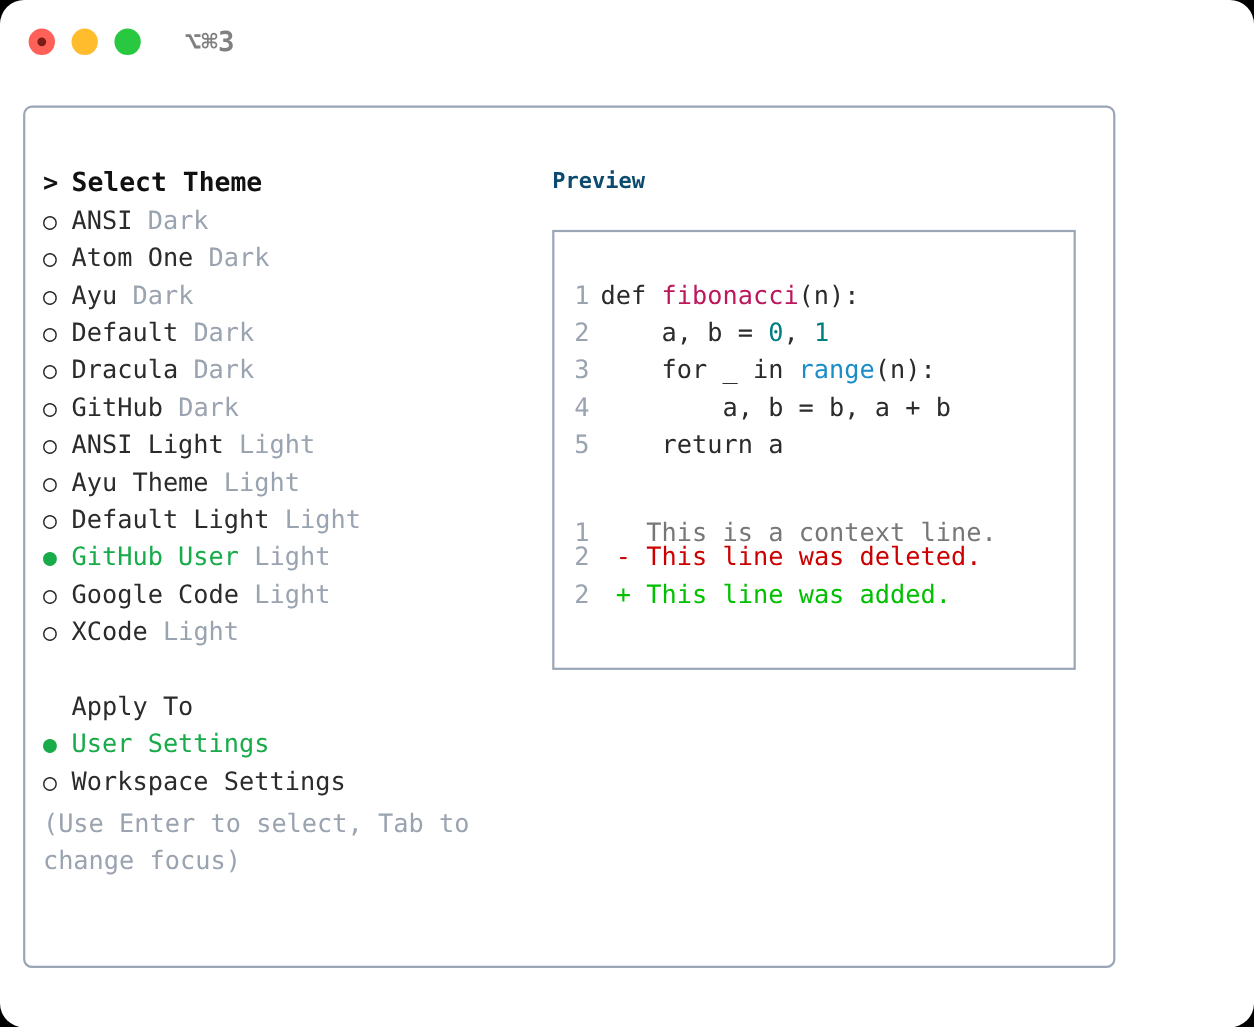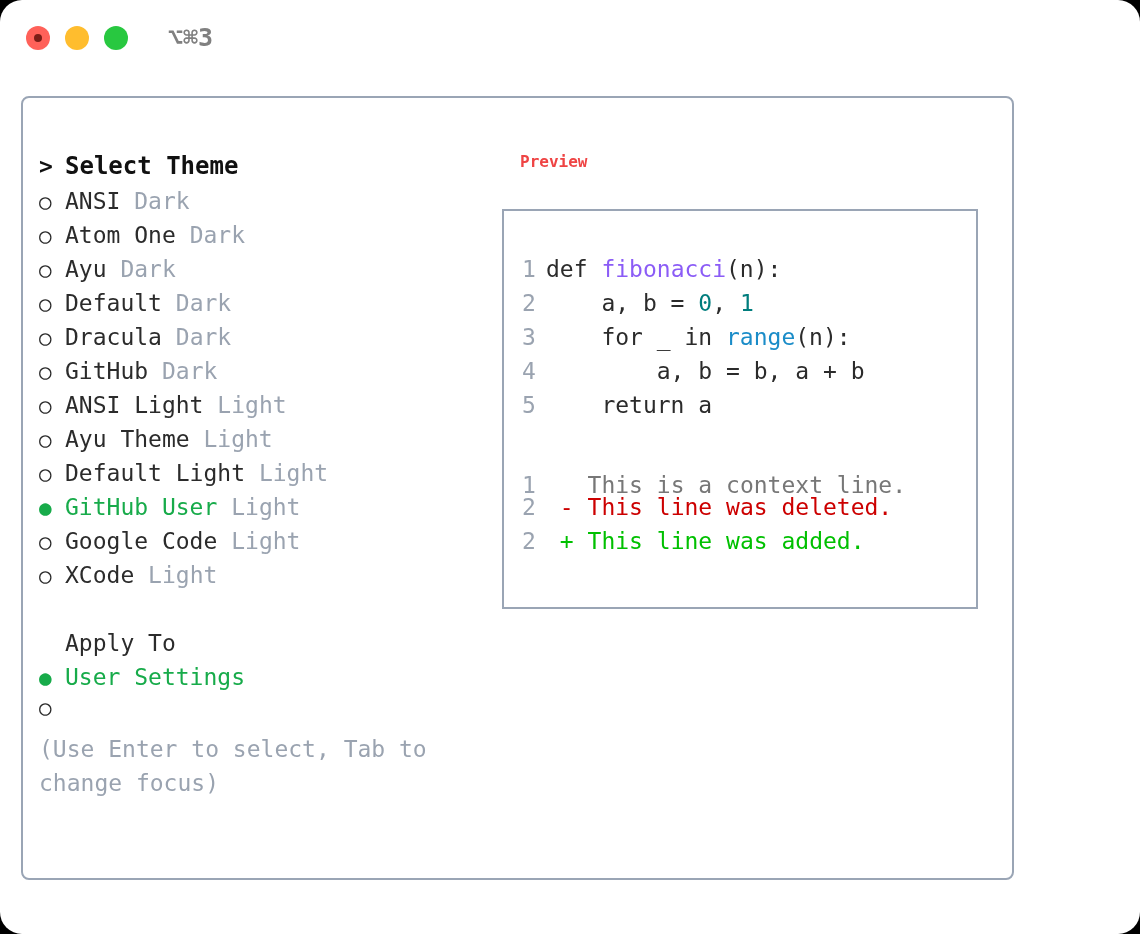--- a/index.html
+++ b/index.html
@@ -132,26 +132,25 @@
   }
 
   
   .right-col {
     position: absolute;
     left: 479px;
     top: 54px;
     width: 490px;
   }
   .preview-title {
-    font-size: 16px;
+    font-size: 20px;
     font-weight: bold;
-    color: #ef4444;
+    color: #0c4a6e;
     height: 36px;
     white-space: pre;
-    margin-left: 18px;
   }
   .preview-box {
     margin-top: 21px;
     width: 476px;
     height: 400px;
     border: 2px solid #9aa5b5;
     box-sizing: border-box;
     background: #ffffff;
     position: relative;
   }
@@ -168,21 +167,21 @@
     font-size: 23px;
     white-space: pre;
   }
   .lineno {
     flex: 0 0 24px;
     width: 24px;
     text-align: left;
     color: #9aa3b0;
   }
   .code-text { color: #2b2b2b; white-space: pre; }
-  .tok-fn   { color: #8b5cf6; }
+  .tok-fn   { color: #be185d; }
   .tok-num  { color: #007d7d; }
   .tok-call { color: #1a8cc8; }
   .spacer-line { height: 34px; }
   .diff-ctx { color: #777777; margin-top: 12px; }
   .diff-del { color: #cc0000; }
   .diff-add { color: #00c000; }
 </style>
 </head>
 <body>
 
@@ -261,21 +260,21 @@
 
       <div class="row">
         <span class="marker blank">○</span><span class="label">Apply To</span>
       </div>
 
       <div>
         <div class="row">
           <span class="marker sel">●</span><span class="label sel">User Settings</span>
         </div>
         <div class="row">
-          <span class="marker">○</span>
+          <span class="marker">○</span><span class="label">Workspace Settings</span>
         </div>
       </div>
 
       <div class="hint">(Use Enter to select, Tab to change focus)</div>
 
     </div>
 
     <div class="right-col">
 
       <div class="preview-title">Preview</div>

